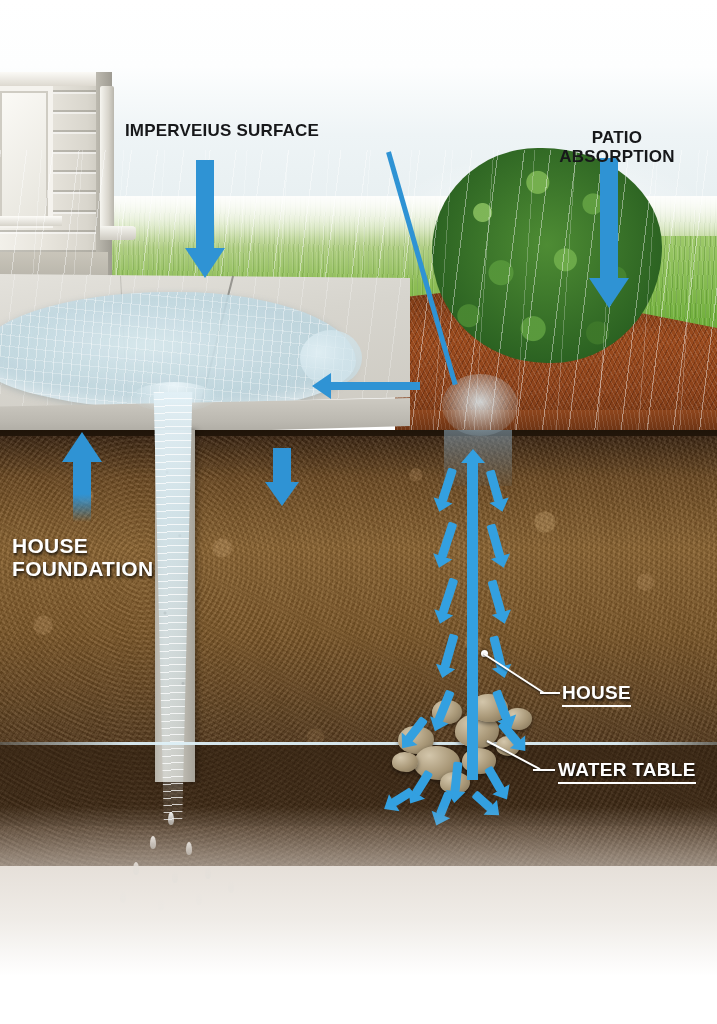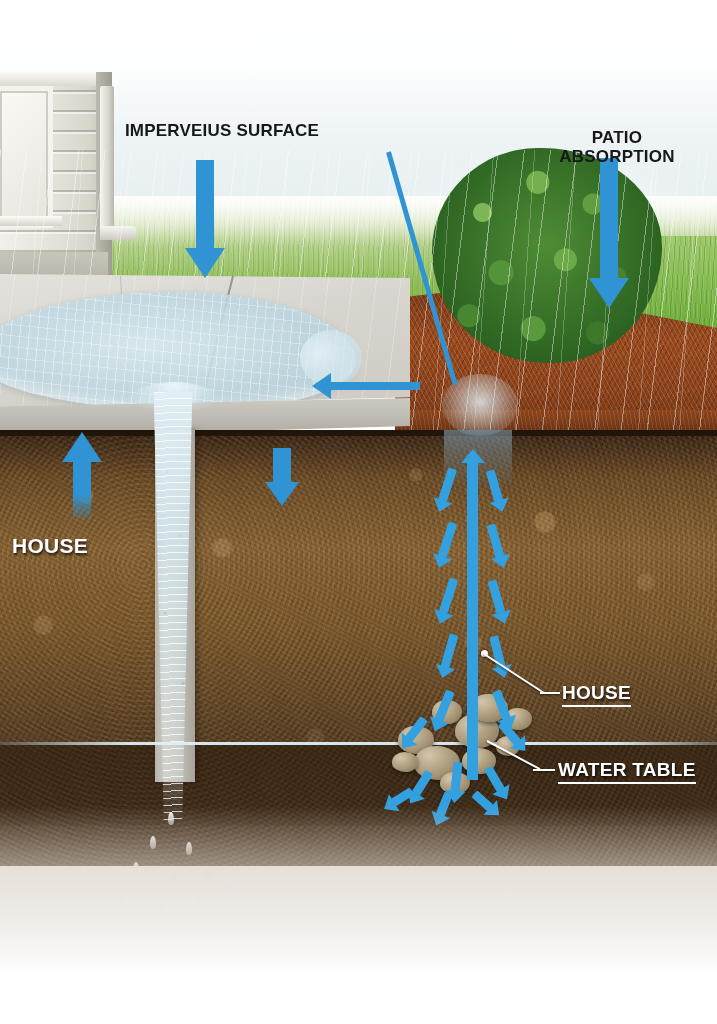--- a/index.html
+++ b/index.html
@@ -466,20 +466,21 @@
 
   <div class="label-dark" style="left:122px;top:105px;width:200px;margin-top:16px;">
     <div>IMPERVEIUS SURFACE</div>
   </div>
 
 
   <div class="label-dark" style="left:537px;top:128px;width:160px;">PATIO ABSORPTION</div>
 
   <div class="label-white" style="left:12px;top:534px;width:160px;">
     <div>HOUSE</div>
+    <div>FOUNDATION</div>
   </div>
 
   <div class="leader-dot" style="left:481px;top:650px;"></div>
   <div class="leader-white" style="left:484px;top:653px;width:72px;transform:rotate(33deg);"></div>
   <div class="leader-white" style="left:540px;top:692px;width:20px;"></div>
   <div class="label-ul" style="left:562px;top:682px;">HOUSE</div>
 
   <div class="leader-white" style="left:487px;top:740px;width:60px;transform:rotate(28deg);"></div>
   <div class="leader-white" style="left:533px;top:769px;width:22px;"></div>
   <div class="label-ul" style="left:558px;top:759px;text-align:center;">WATER TABLE</div>

